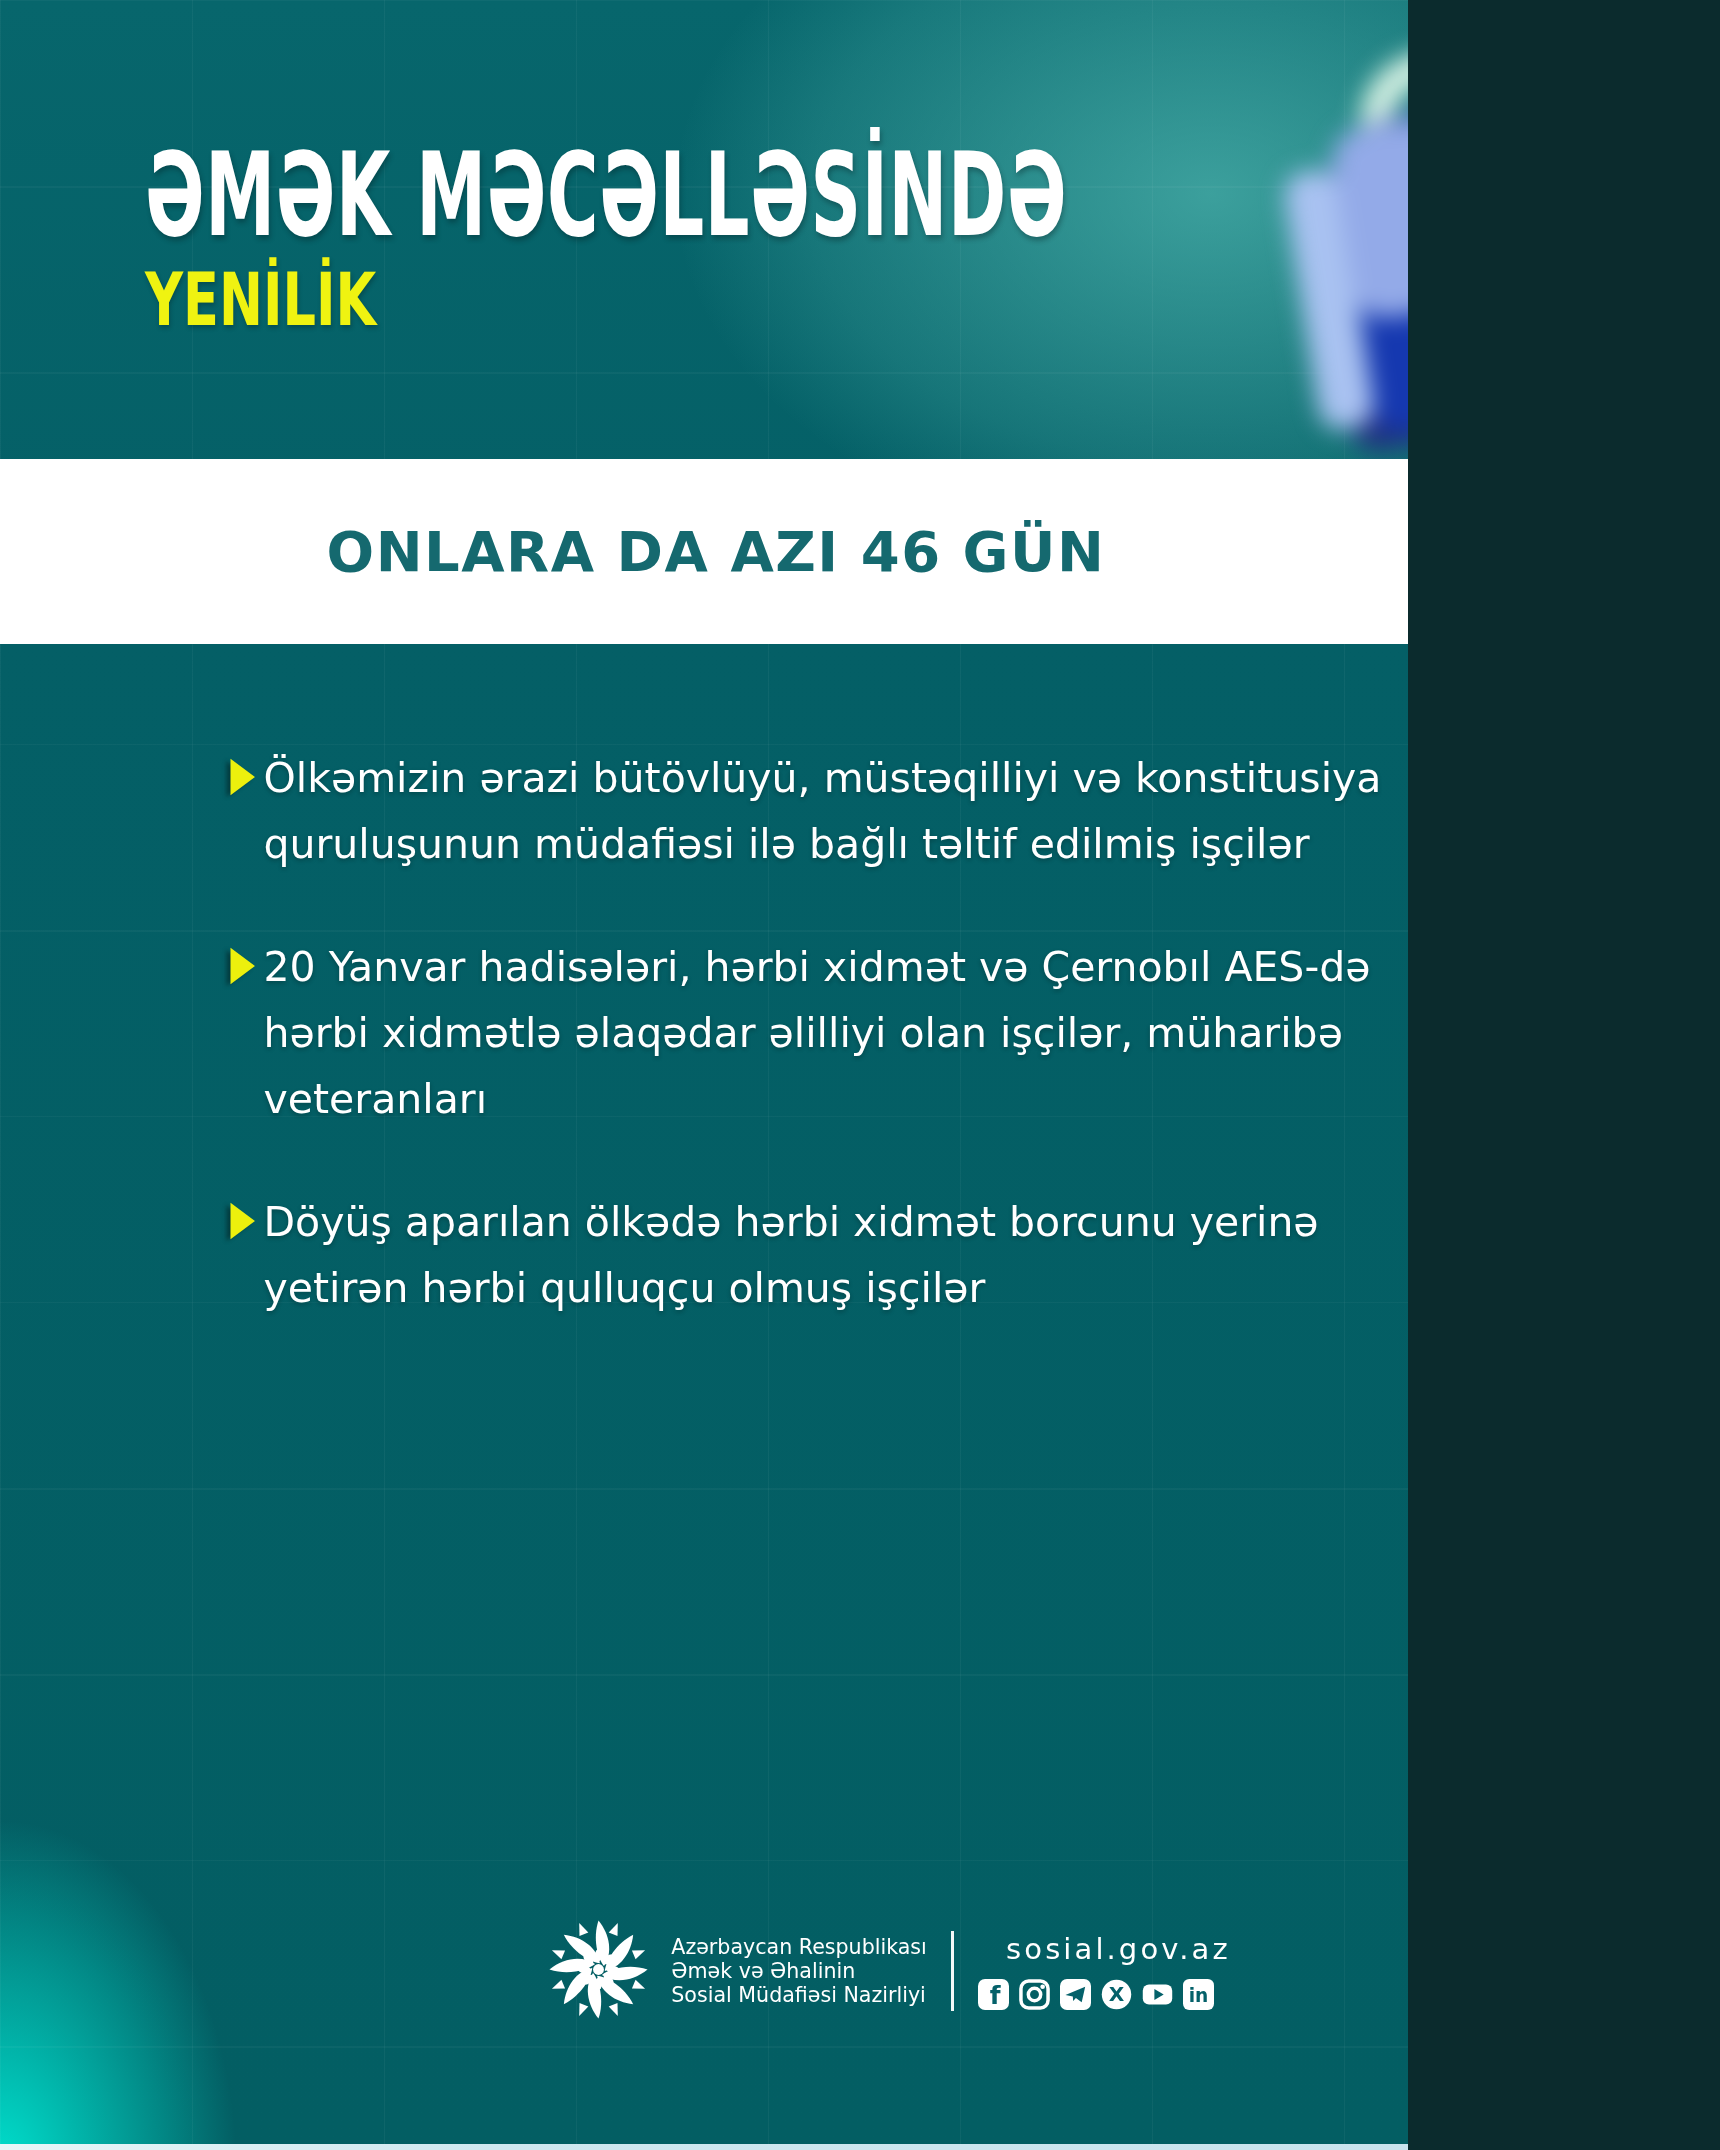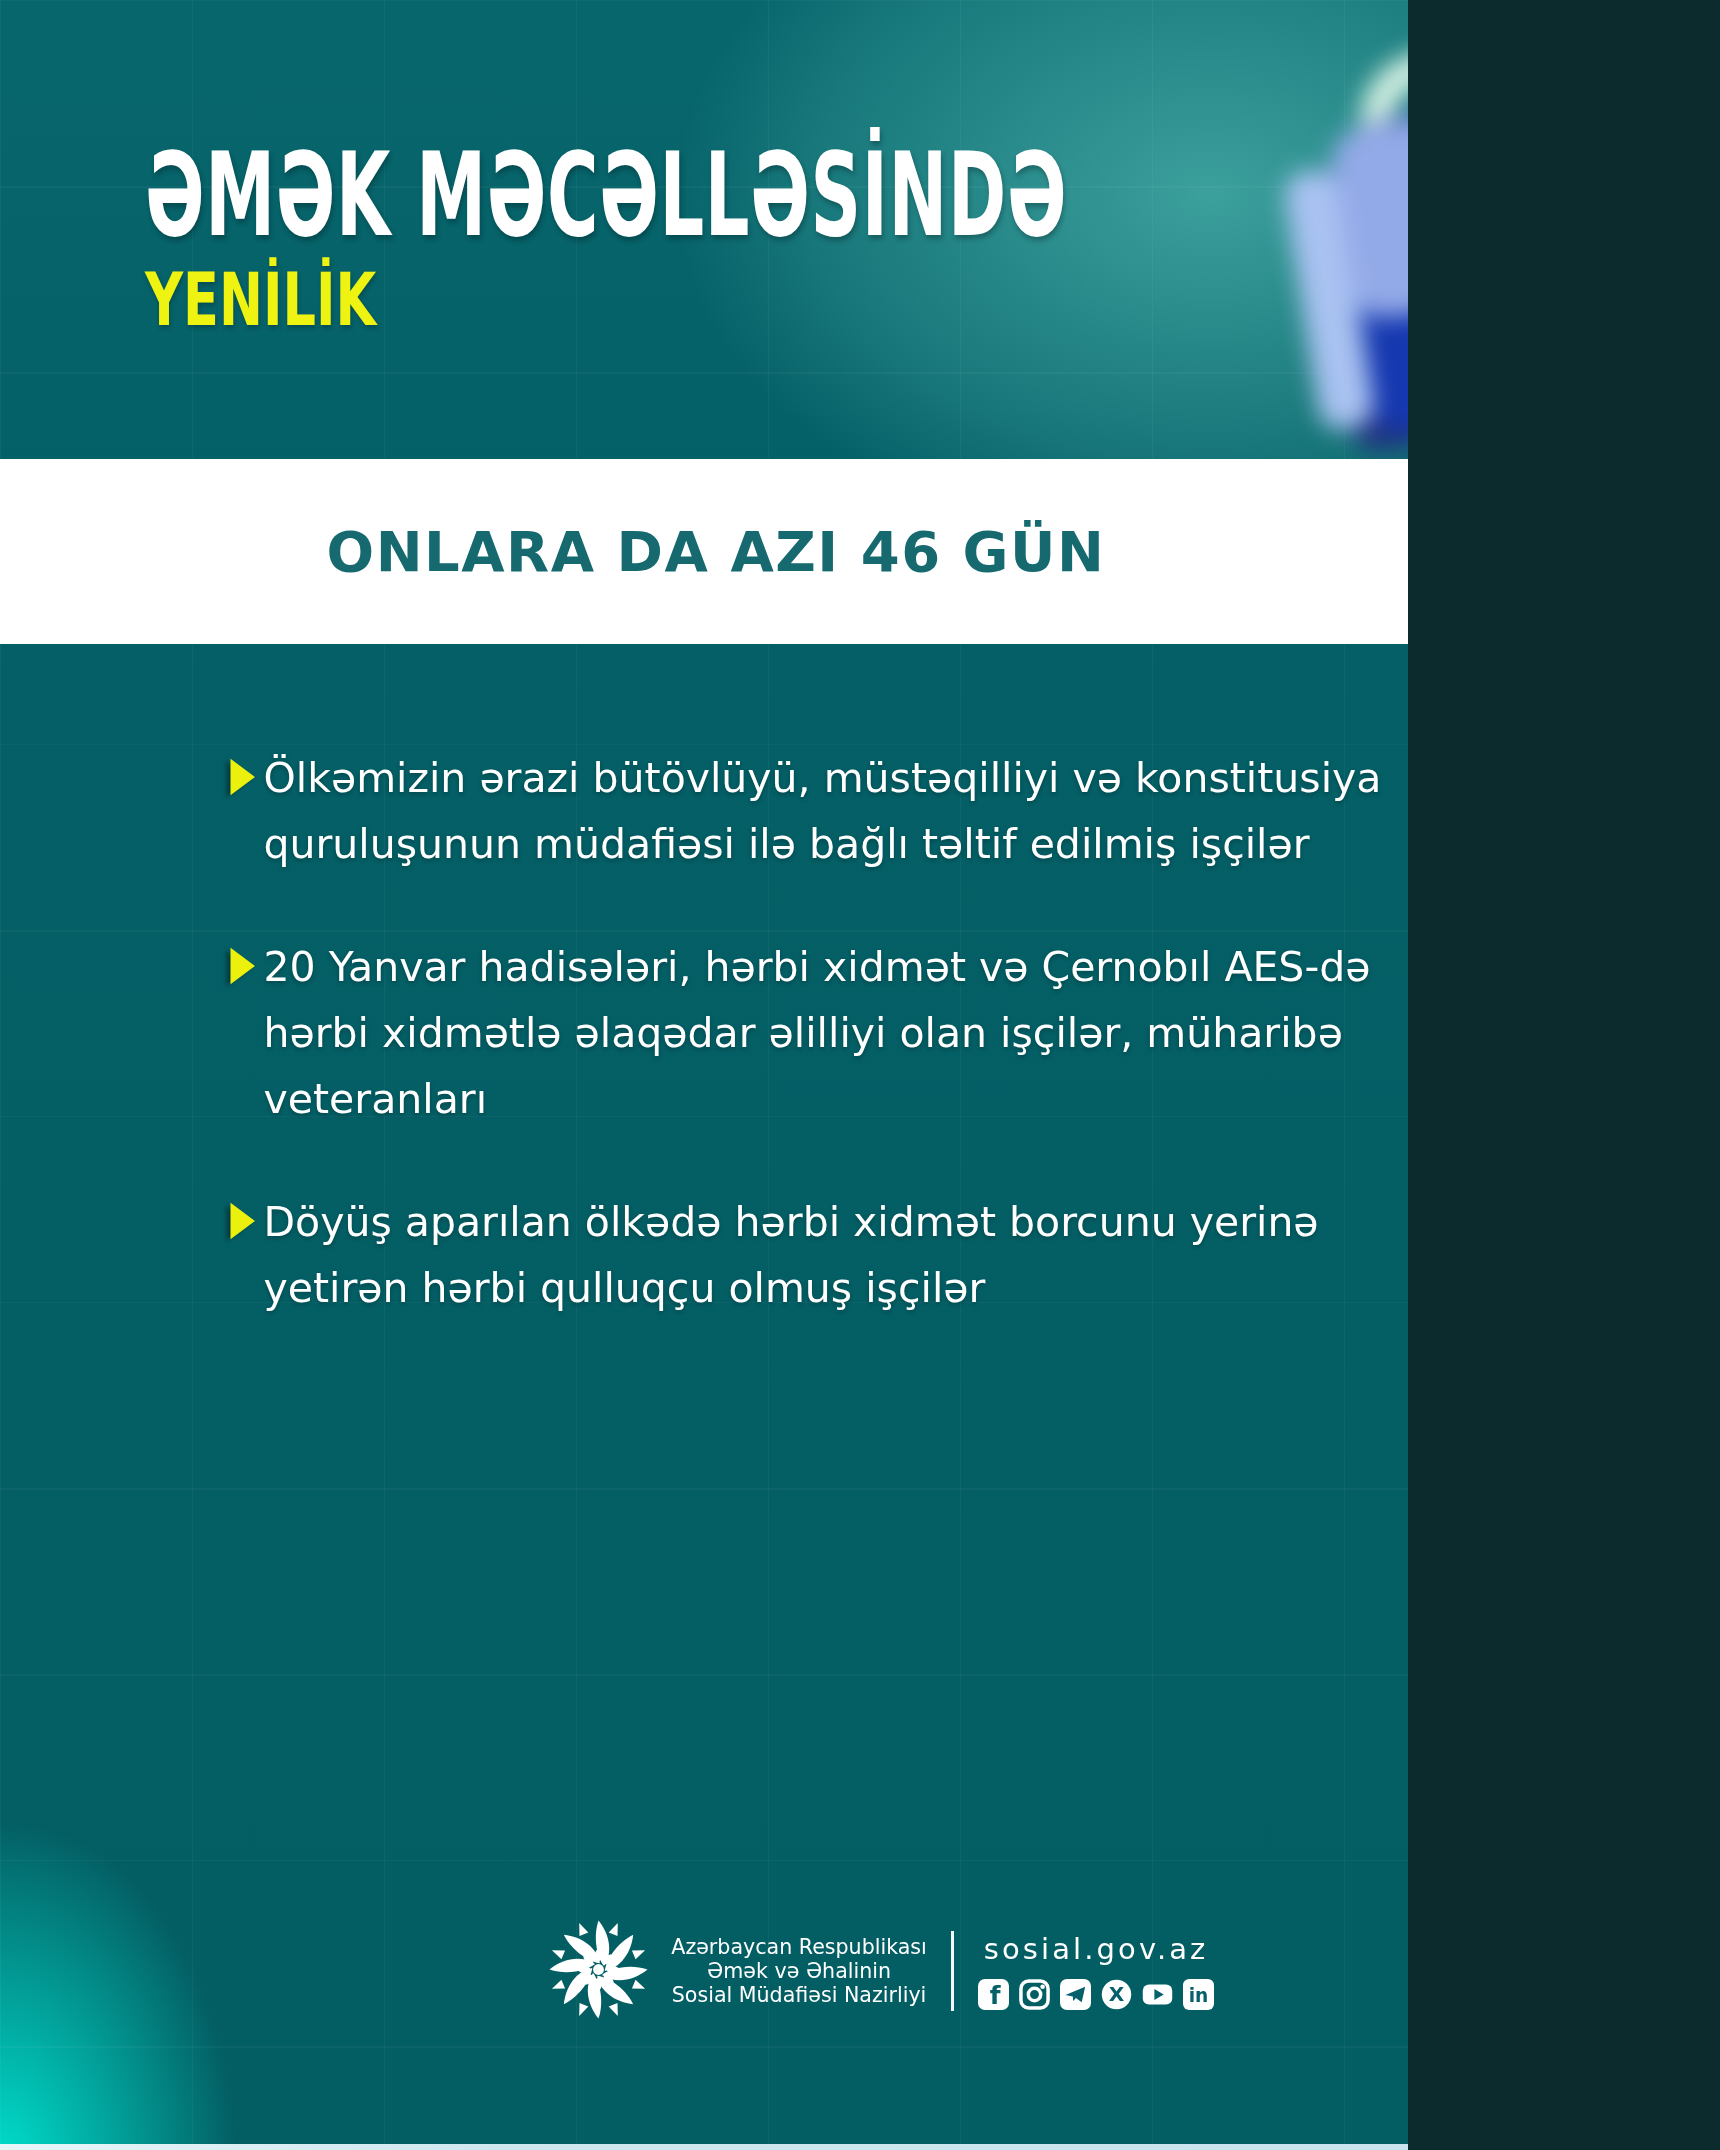--- a/index.html
+++ b/index.html
@@ -62,28 +62,28 @@
   }
   .bullets li{display:flex;align-items:flex-start;gap:7px;}
   .bullet-marker{flex:0 0 auto;margin-top:12.2px;filter:drop-shadow(-3.1px 2.3px 2.3px rgba(0,15,16,0.45));}
   .bullet-text{
     font-size:41px;line-height:66px;color:#ffffff;max-width:1139px;
     text-shadow:0 1.5px 4.6px rgba(0,15,16,0.30);
   }
   
   .footer{
     position:absolute;left:544px;top:1915px;z-index:4;
-    display:flex;align-items:center;text-align:center;
+    display:flex;align-items:center;
   }
   .ministry-logo{flex:0 0 auto;}
   .ministry-text{margin-left:18.3px;color:#ffffff;}
   .ministry-text .m-line{font-size:20.6px;line-height:24px;}
   .footer-divider{width:2.3px;height:80px;background:rgba(255,255,255,0.95);margin:0 24.5px;}
   .footer-right{display:flex;flex-direction:column;}
-  .website{font-size:29px;letter-spacing:3.1px;color:#ffffff;}
+  .website{font-size:29px;letter-spacing:3.1px;color:#ffffff;margin-left:28px;}
   .social-row{display:flex;gap:10px;margin-top:12.2px;}
   .social-row svg{display:block;}
 </style>
 </head>
 <body>
 
 <div class="poster">
 
   <div class="bg-glows"></div>
   <div class="bg-grid"></div>

